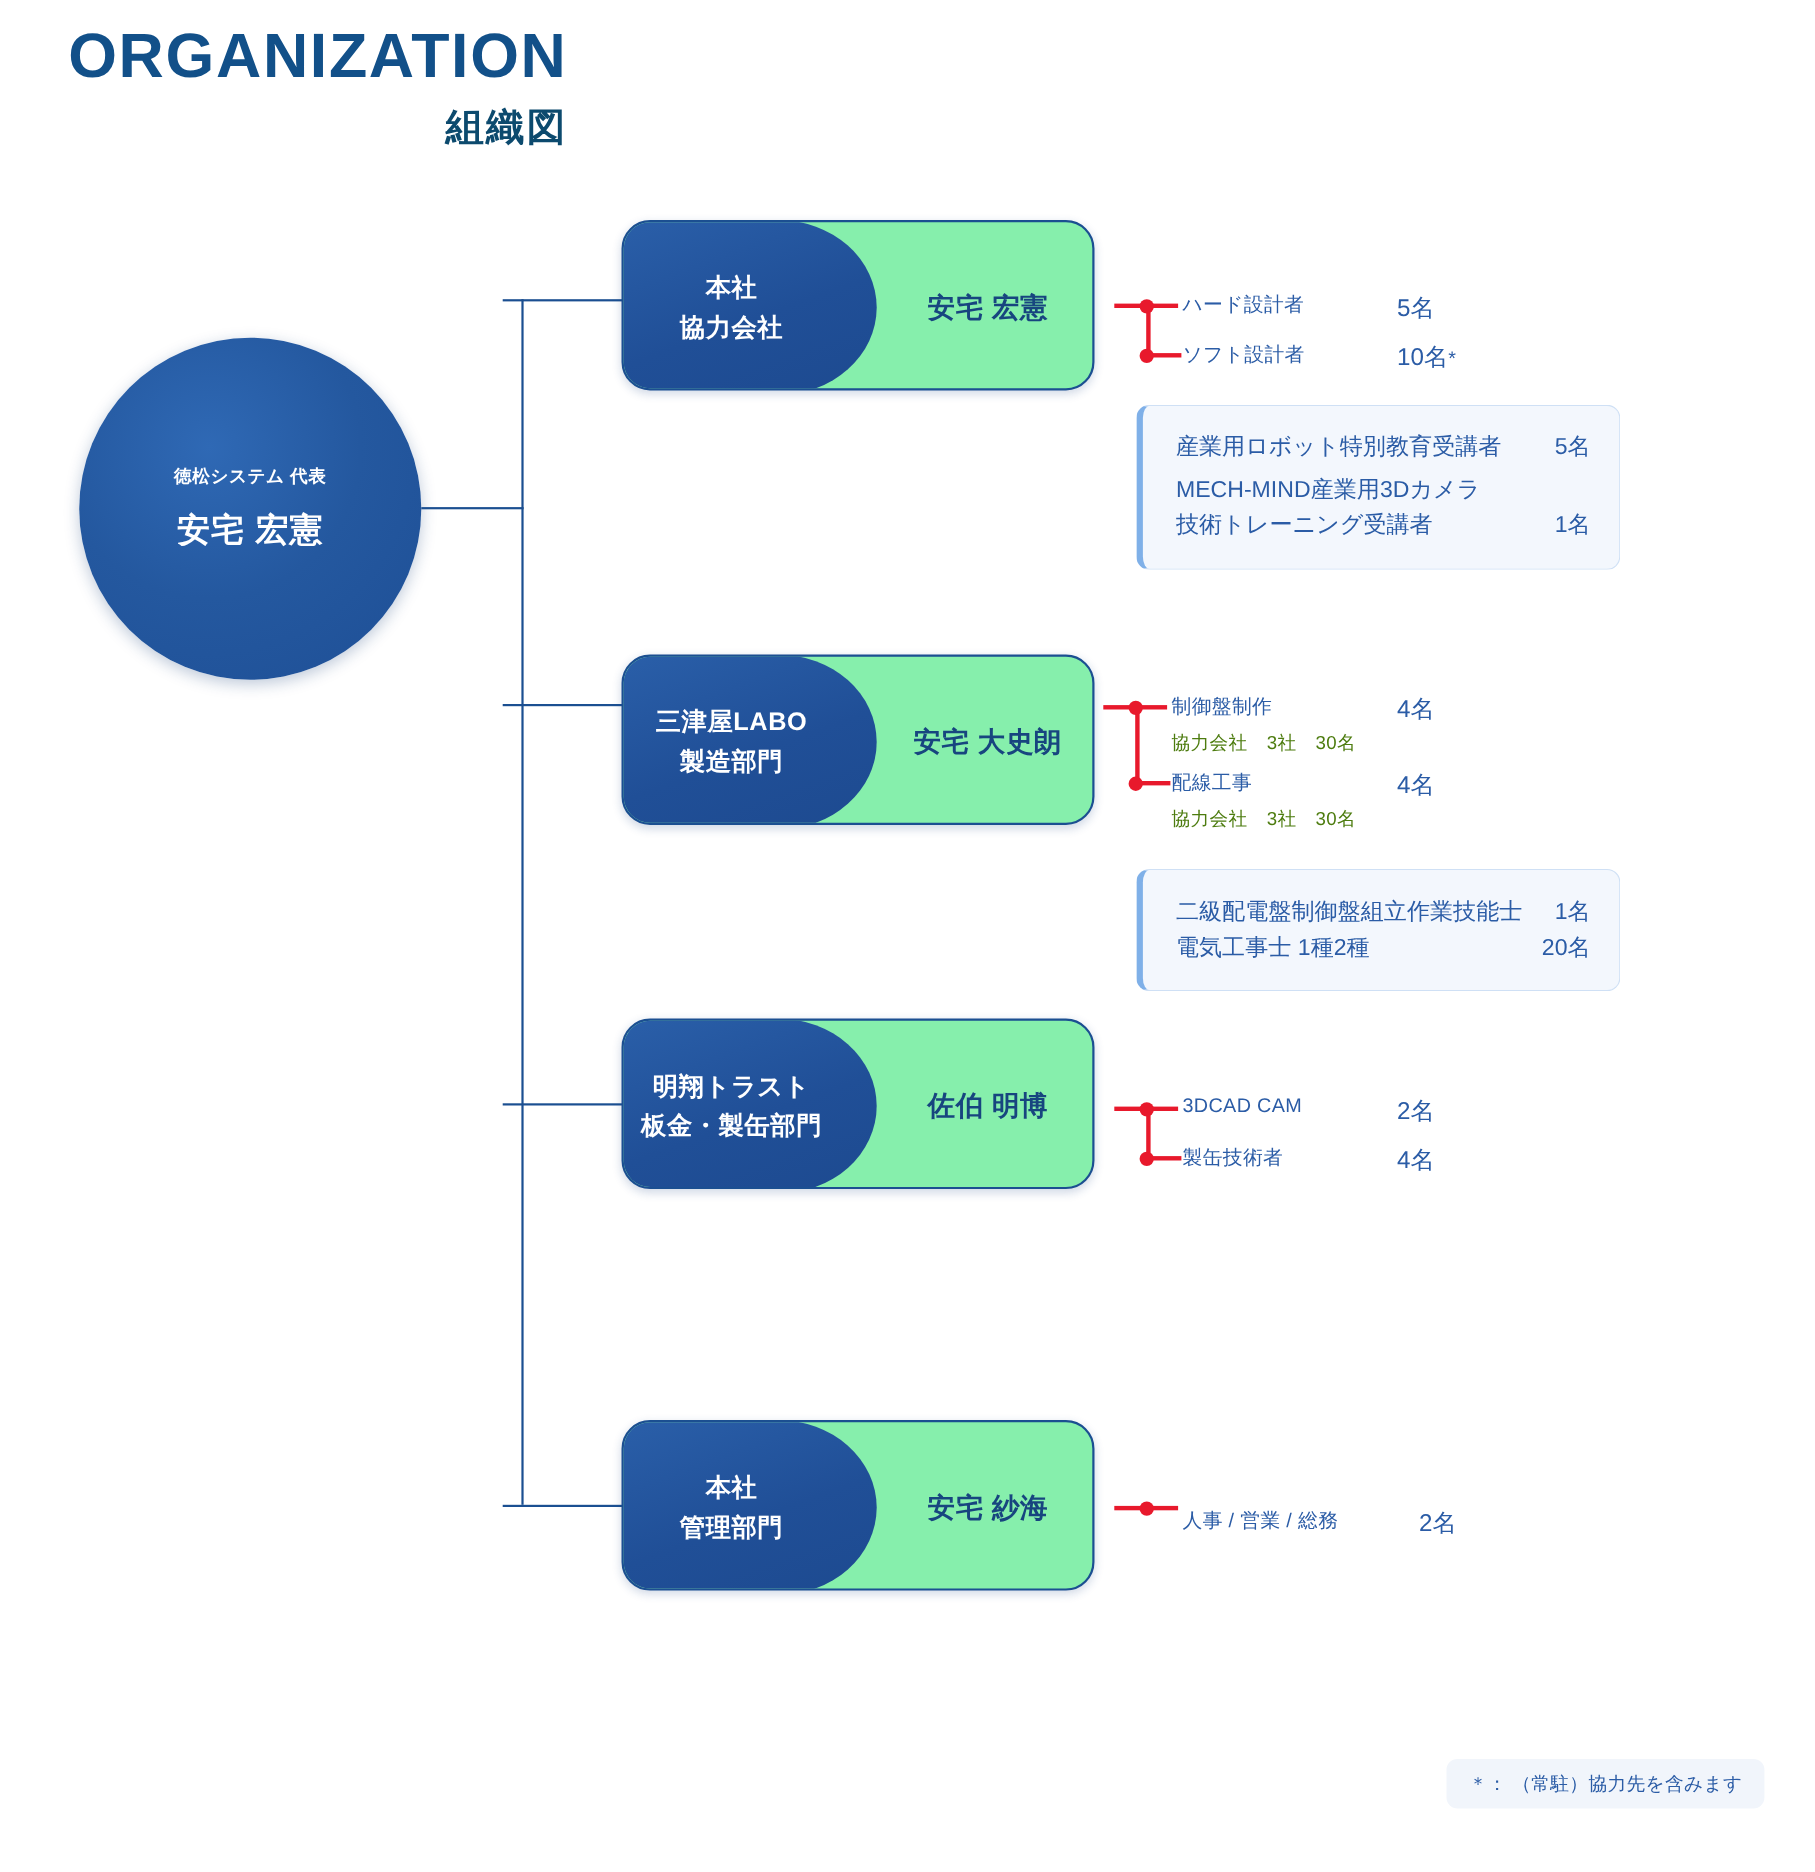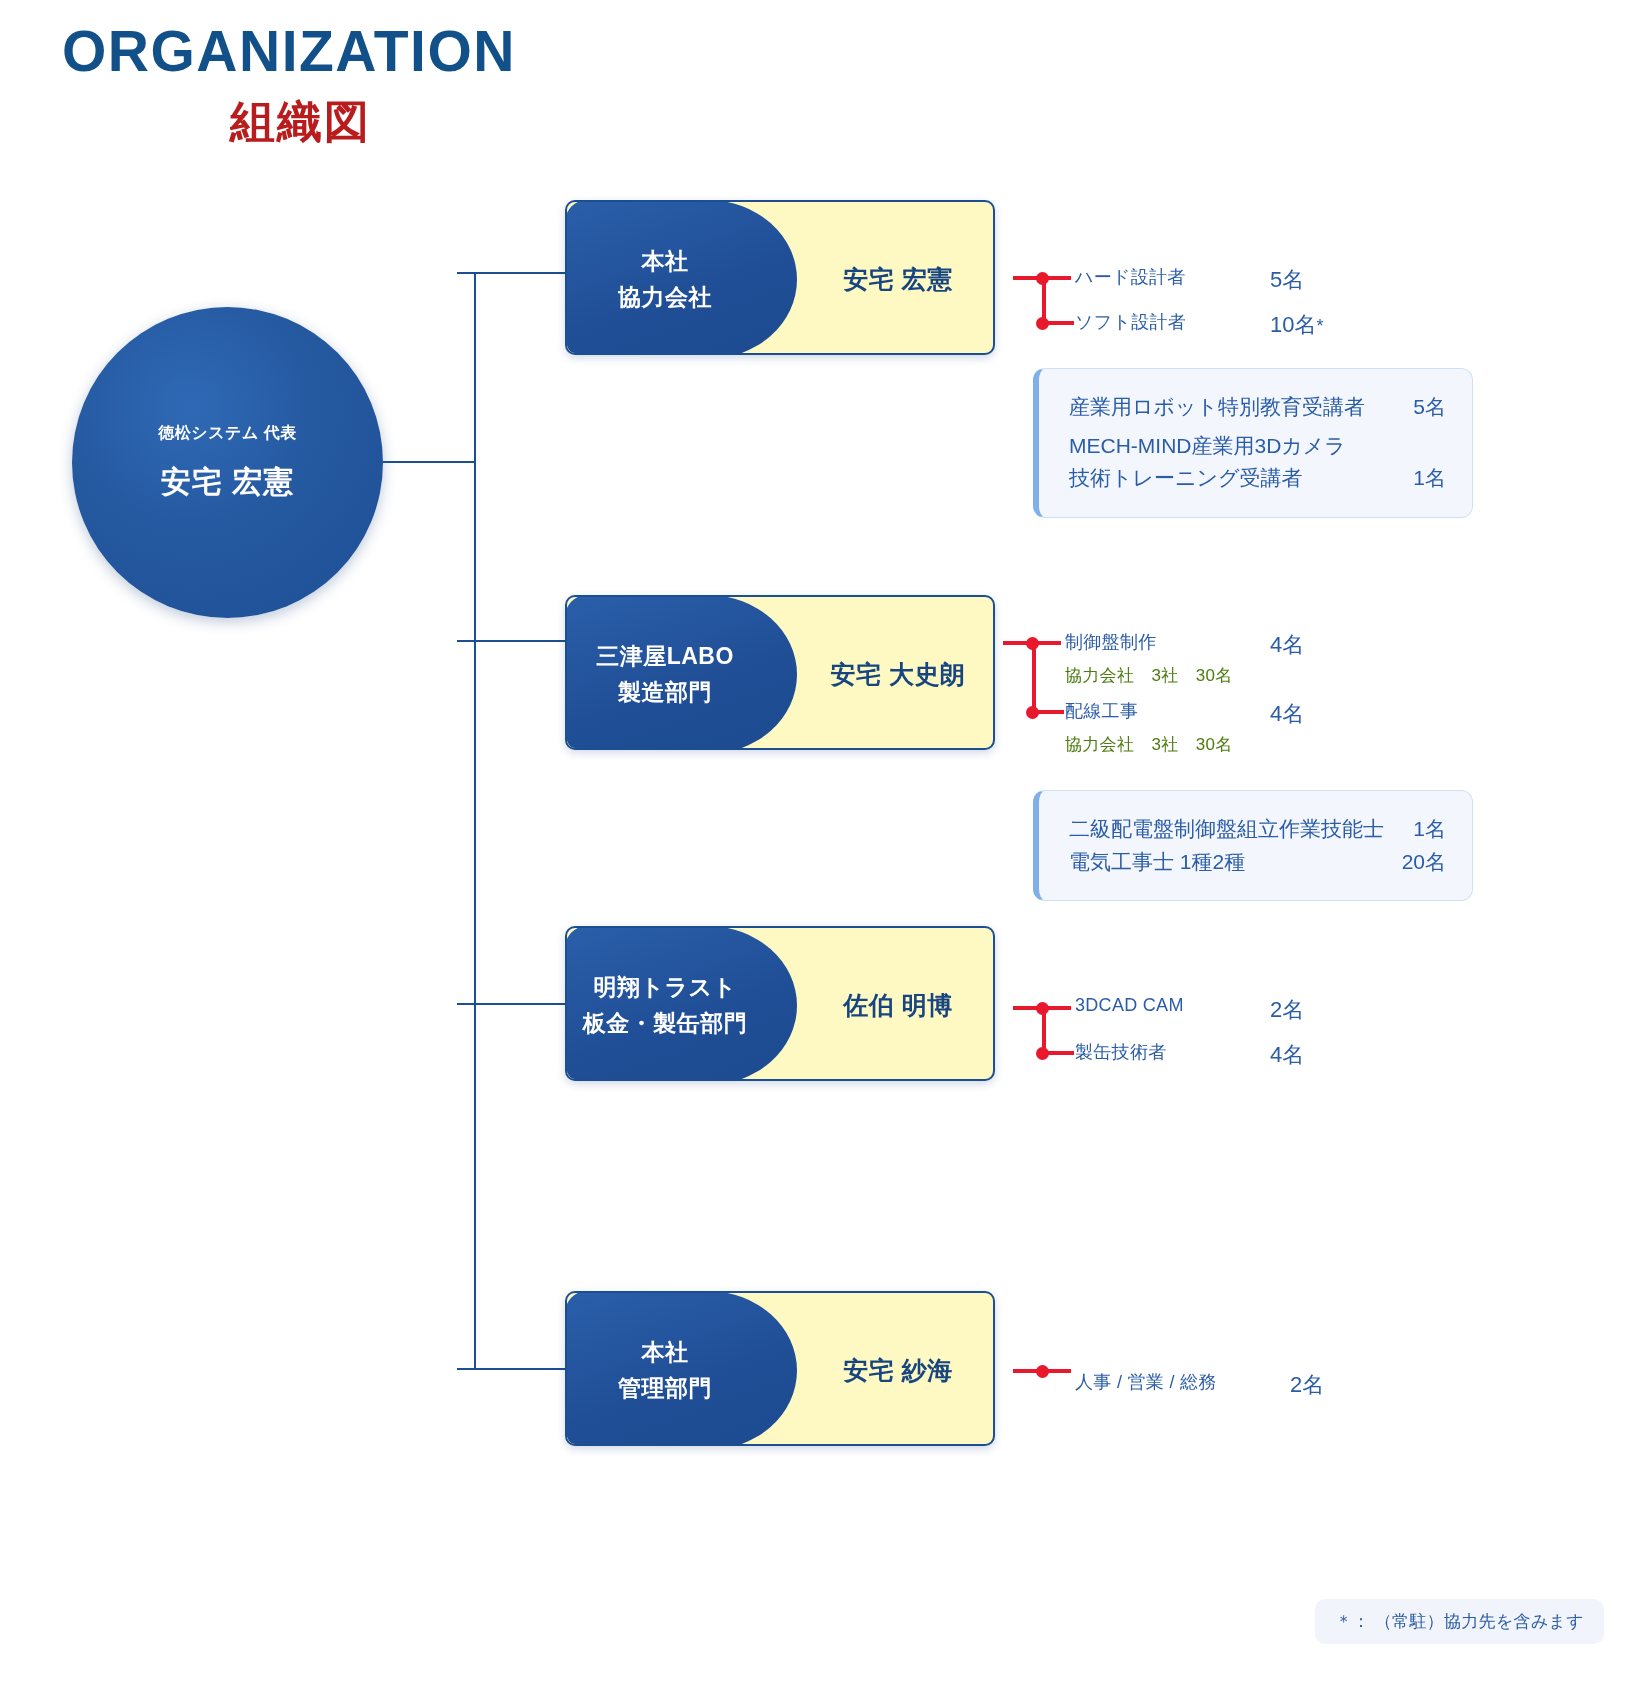--- a/index.html
+++ b/index.html
@@ -28,24 +28,24 @@
 
   .title-en {
     font-size: 57px;
     font-weight: bold;
     letter-spacing: 1.5px;
     color: #125089;
     line-height: 1.05;
   }
 
   .title-ja {
-    font-size: 45px;
+    font-size: 35px;
     font-weight: bold;
-    color: #b91c1c;
-    text-align: left;
+    color: #0c4a6e;
+    text-align: right;
     margin-top: 10px;
     margin-left: 168px;
     letter-spacing: 2px;
   }
 
   
   .root-circle {
     position: absolute;
     left: 72px;
     top: 307px;
@@ -67,22 +67,22 @@
   .conn { position: absolute; background: #1b4f91; }
   .conn-h { height: 2px; }
   .conn-v { width: 2px; }
 
   
   .dept {
     position: absolute;
     width: 430px;
     height: 155px;
     border: 2px solid #1b4f91;
-    border-radius: 10px;
-    background: #fef9c3;
+    border-radius: 26px;
+    background: #86efac;
     overflow: hidden;
     box-shadow: 0 3px 9px rgba(25,65,130,.20);
     text-align: center;
   }
 
   .dept-blue {
     position: absolute;
     left: -2px;
     top: -2px;
     width: 232px;

